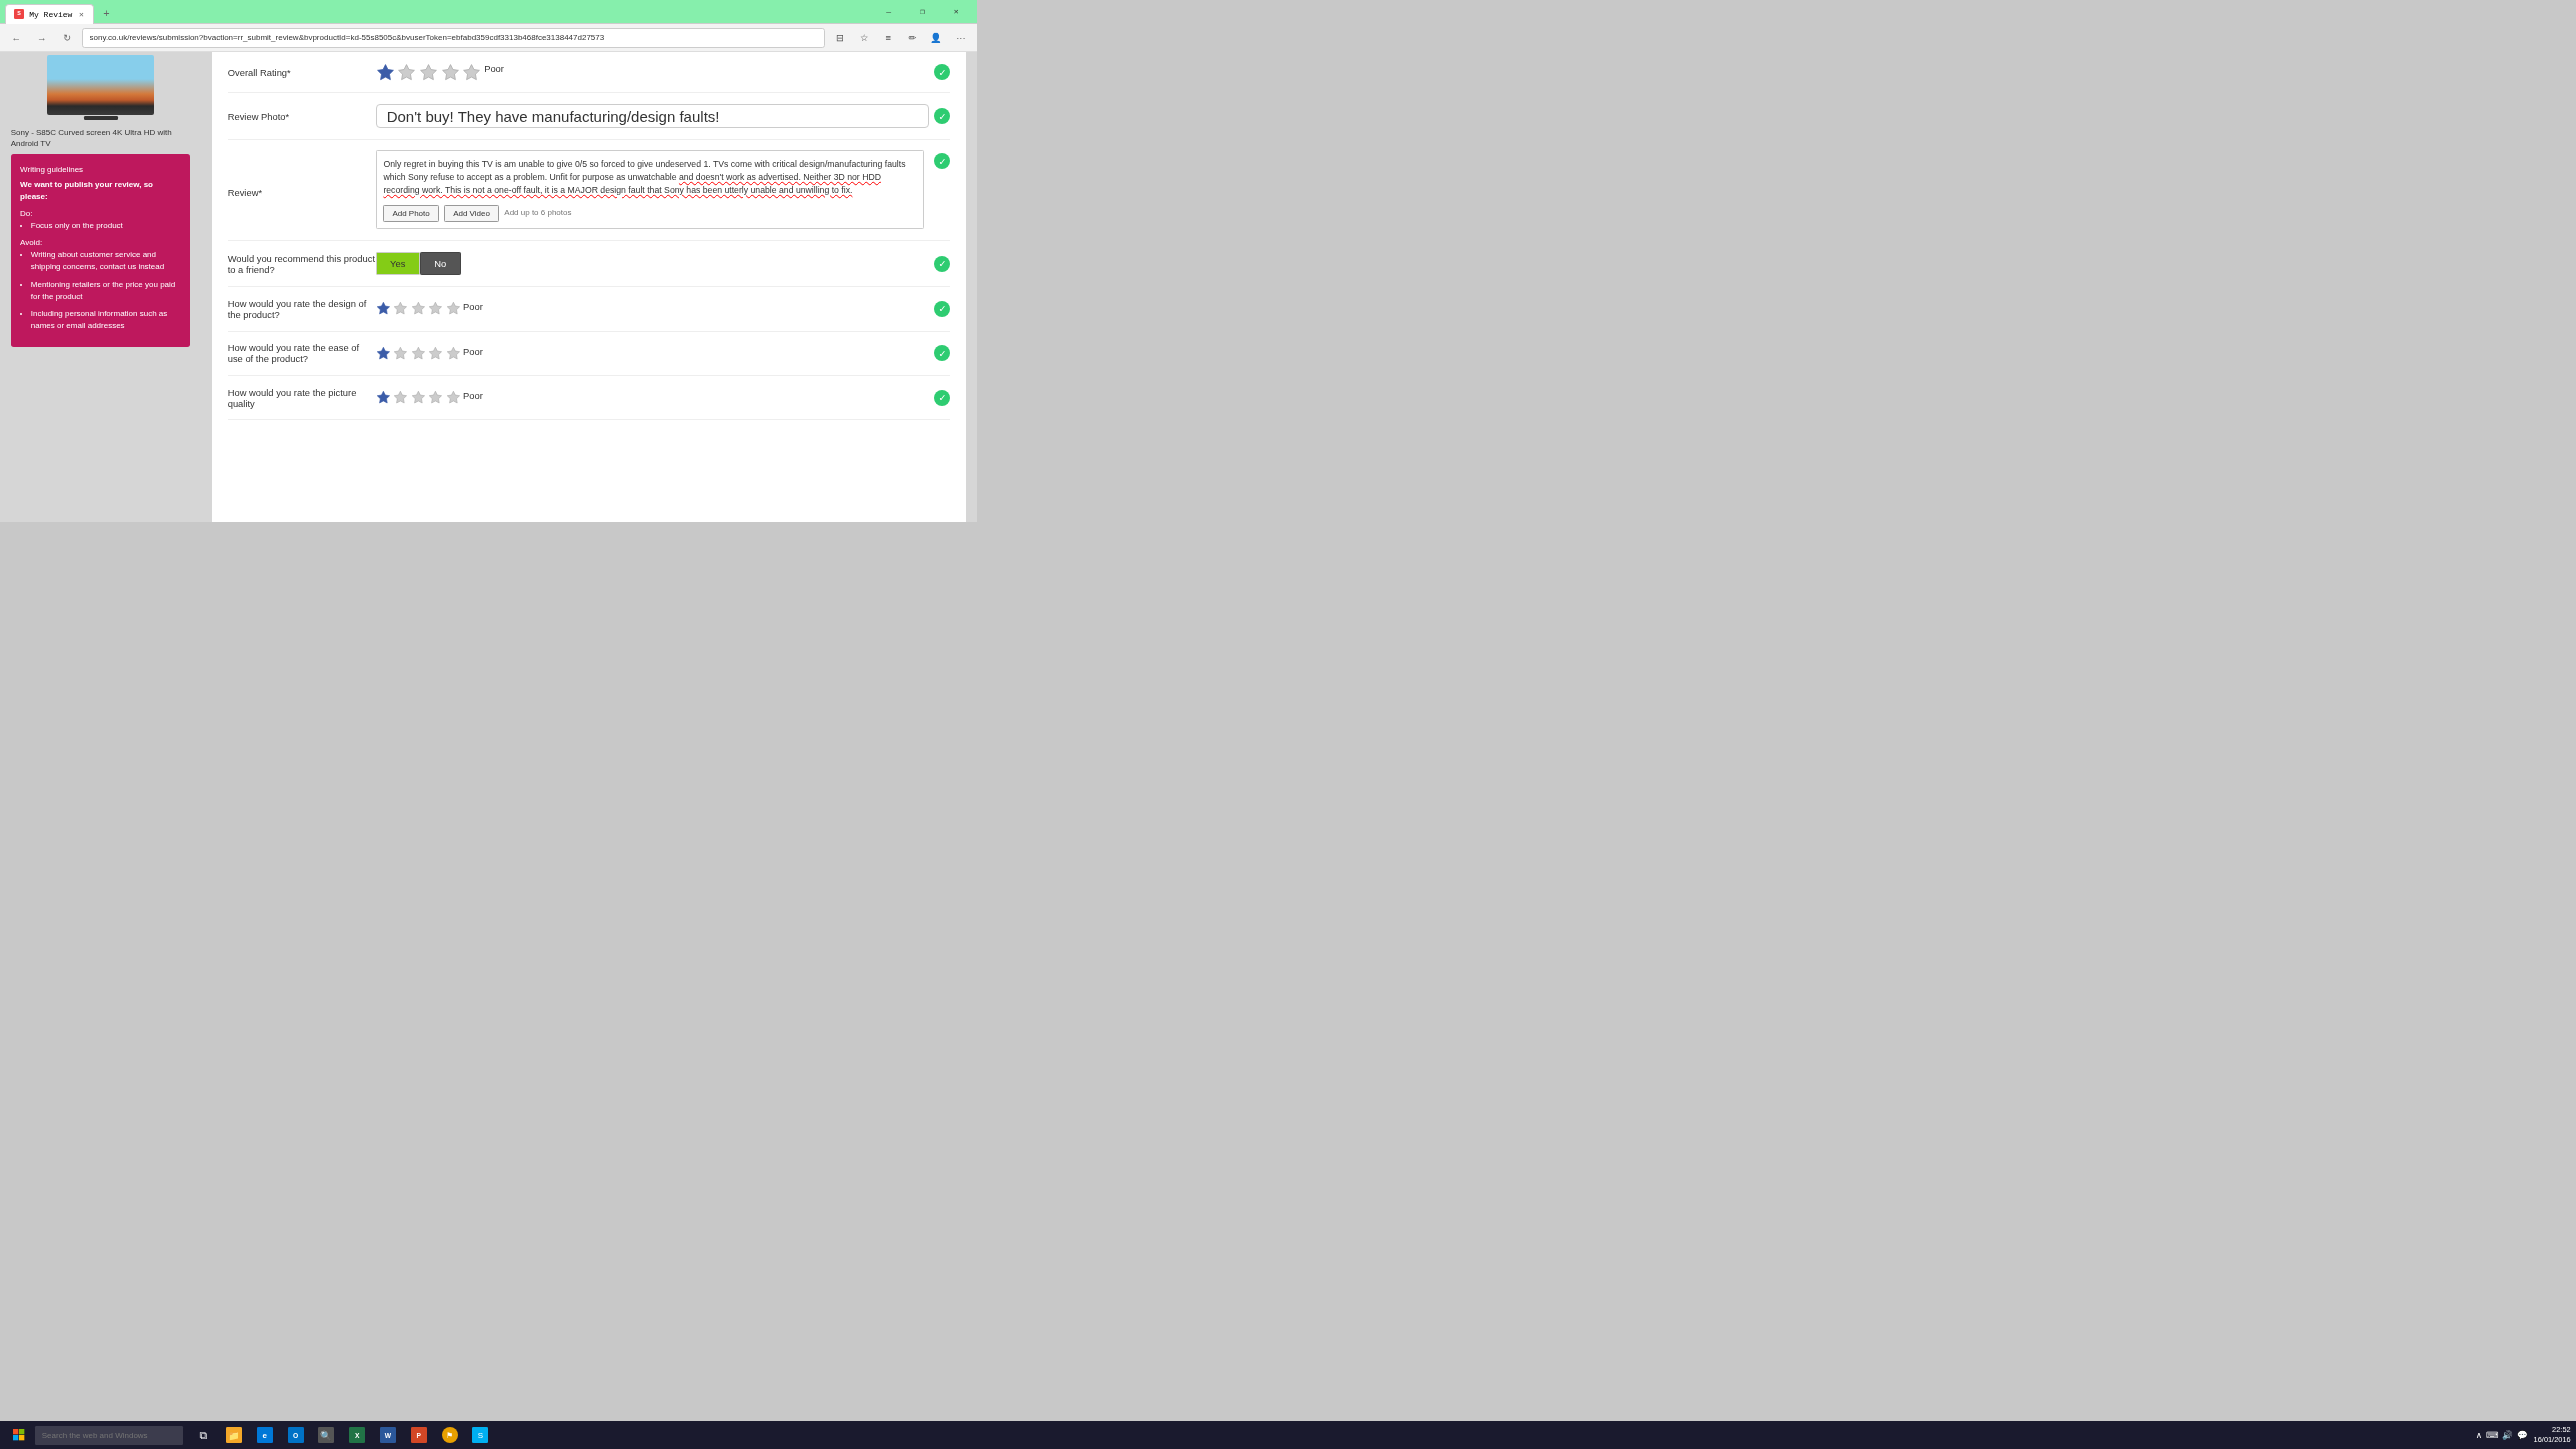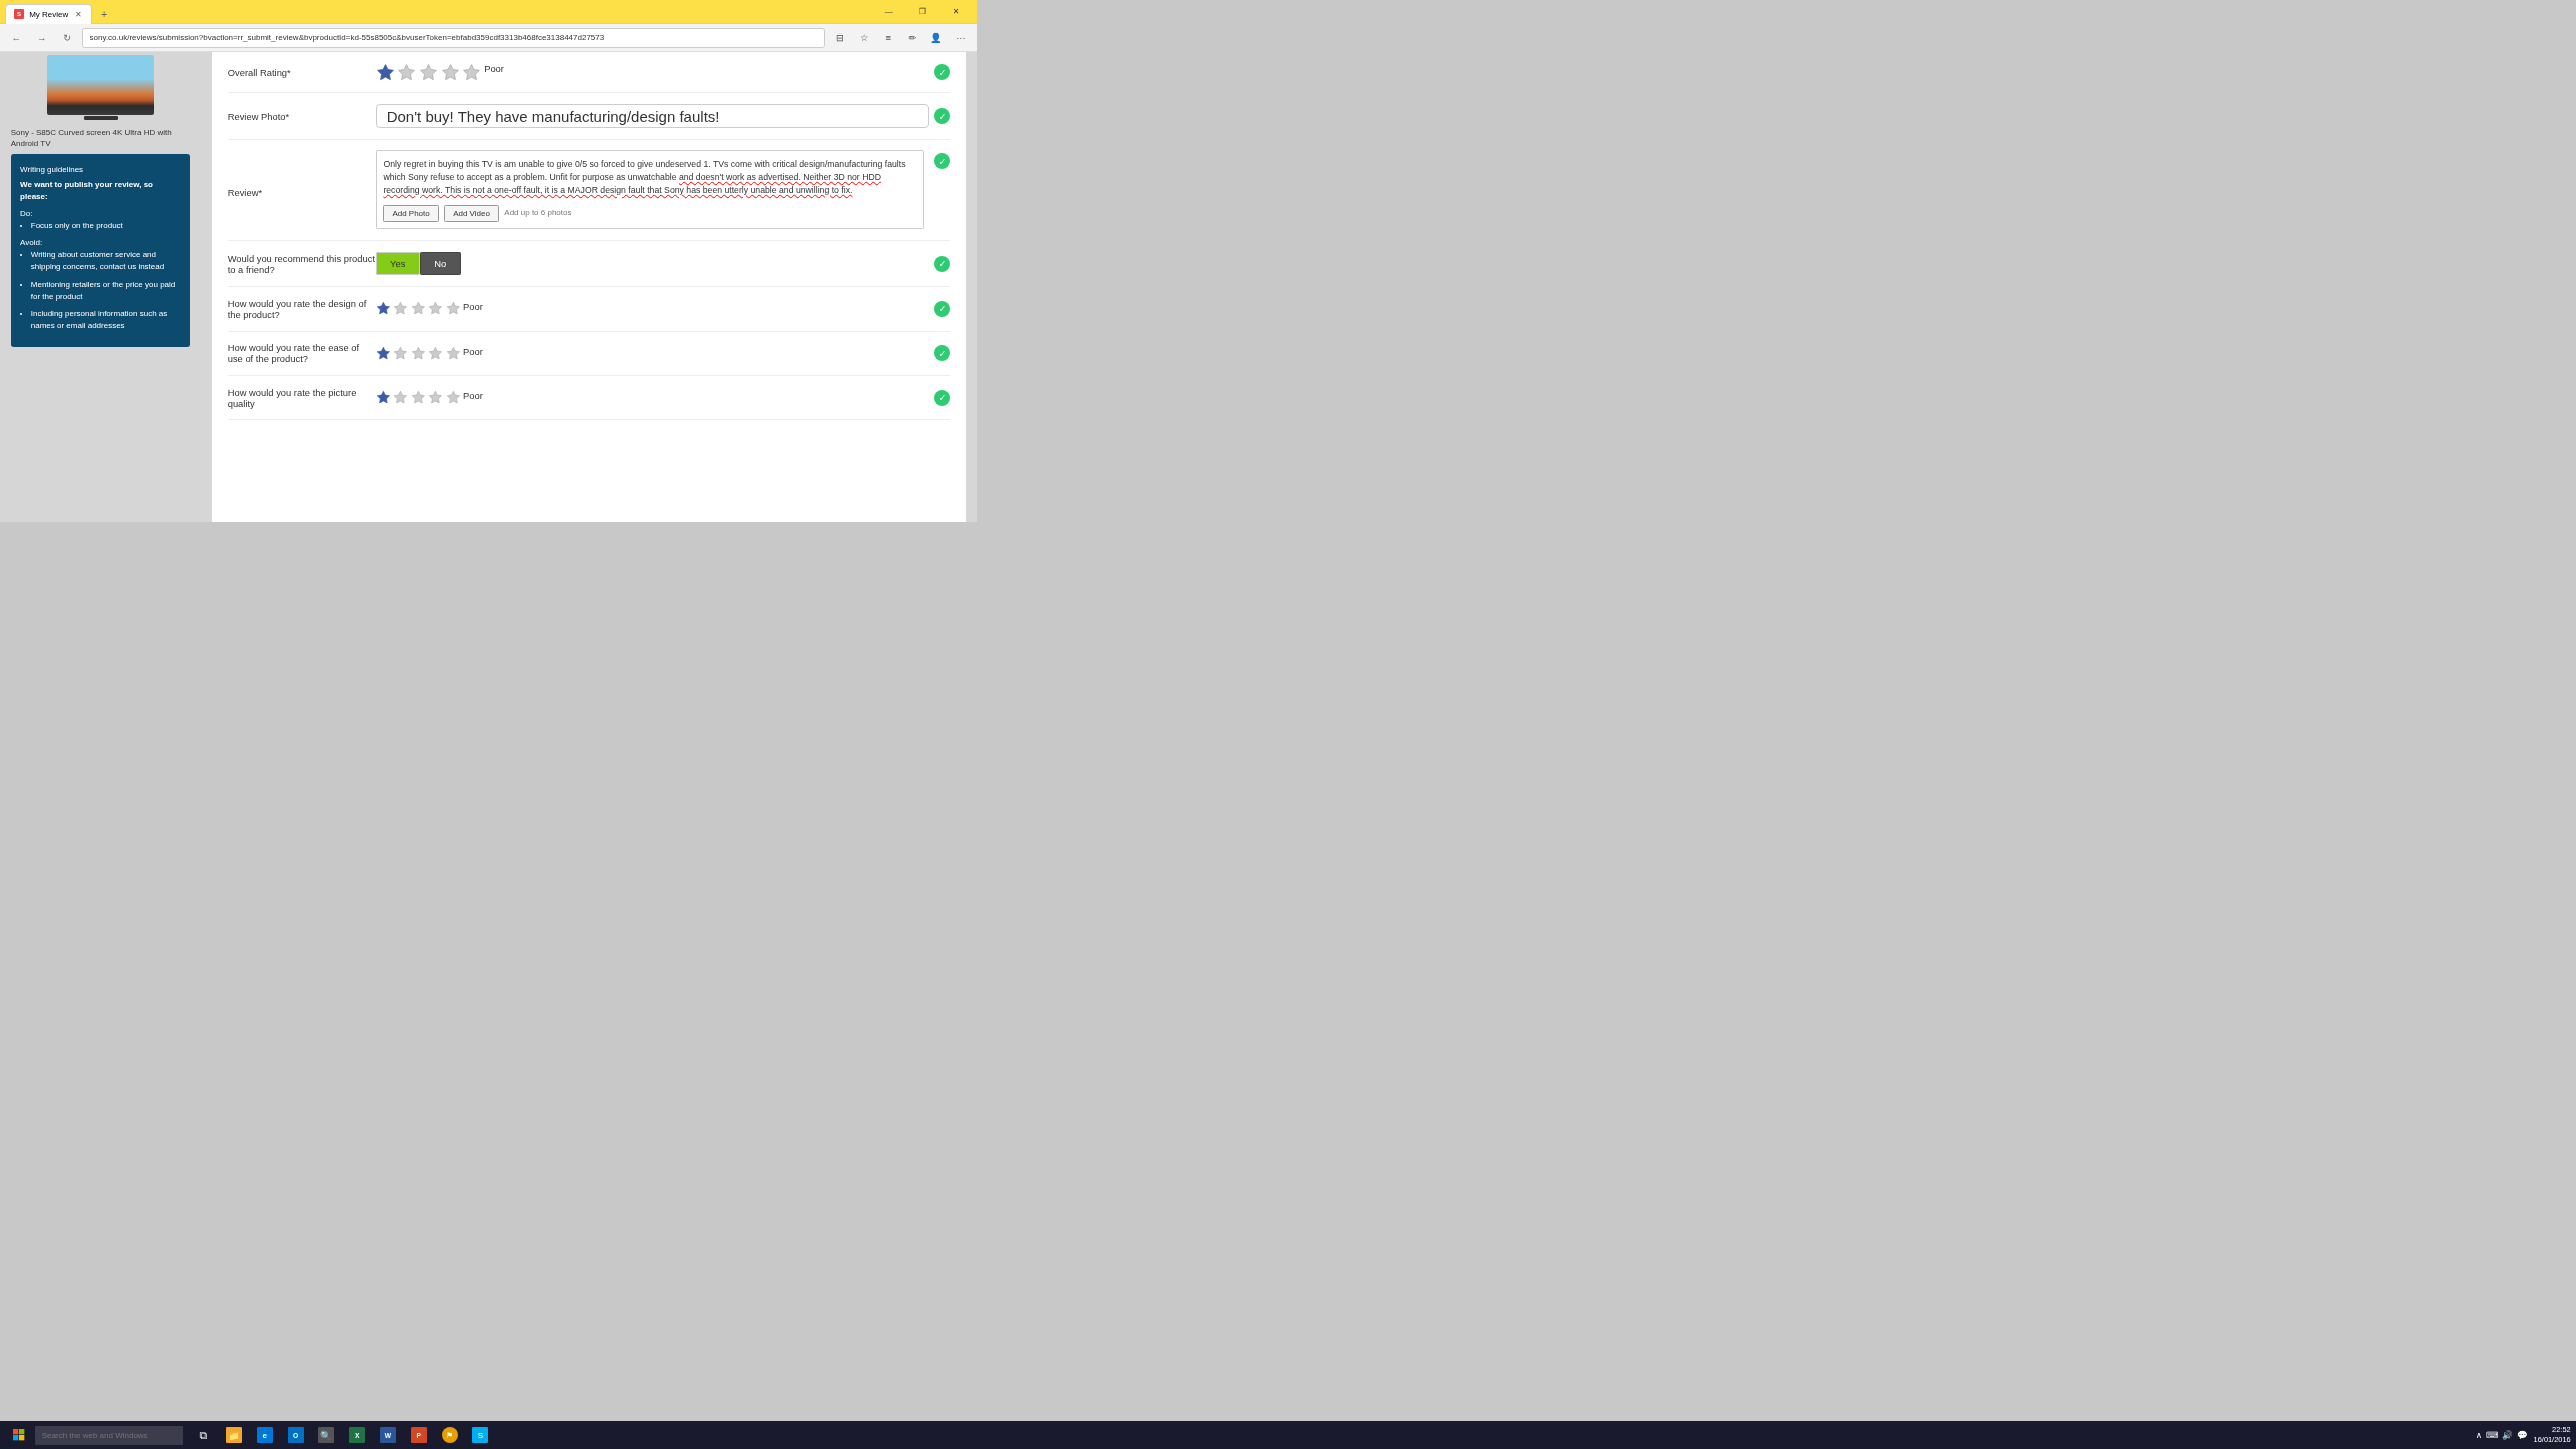--- a/index.html
+++ b/index.html
@@ -9,24 +9,25 @@
       width: 977px;
       height: 550px;
       overflow: hidden;
       font-size: 9.4px;
     }
 
     
     .title-bar {
       display: flex;
       align-items: center;
-      background: #fde047;
+      background: #86efac;
       height: 24px;
       padding: 0 5.4px;
       border-bottom: 0.7px solid #ccc;
+      font-family: Liberation Mono, monospace;
     }
     .tab-bar {
       display: flex;
       align-items: flex-end;
       height: 24px;
     }
     .tab {
       display: flex;
       align-items: center;
       background: #fff;
@@ -139,21 +140,21 @@
       padding: 0;
     }
 
     
     .left-panel {
       width: 201px;
       padding: 0 10.7px;
       flex-shrink: 0;
     }
     .writing-guidelines {
-      background: #0c4a6e;
+      background: #be185d;
       color: white;
       border-radius: 2.7px;
       padding: 9.4px;
       margin-top: 5.4px;
       font-size: 8px;
       line-height: 1.5;
     }
     .guidelines-title {
       font-weight: normal;
       margin-bottom: 2.7px;

